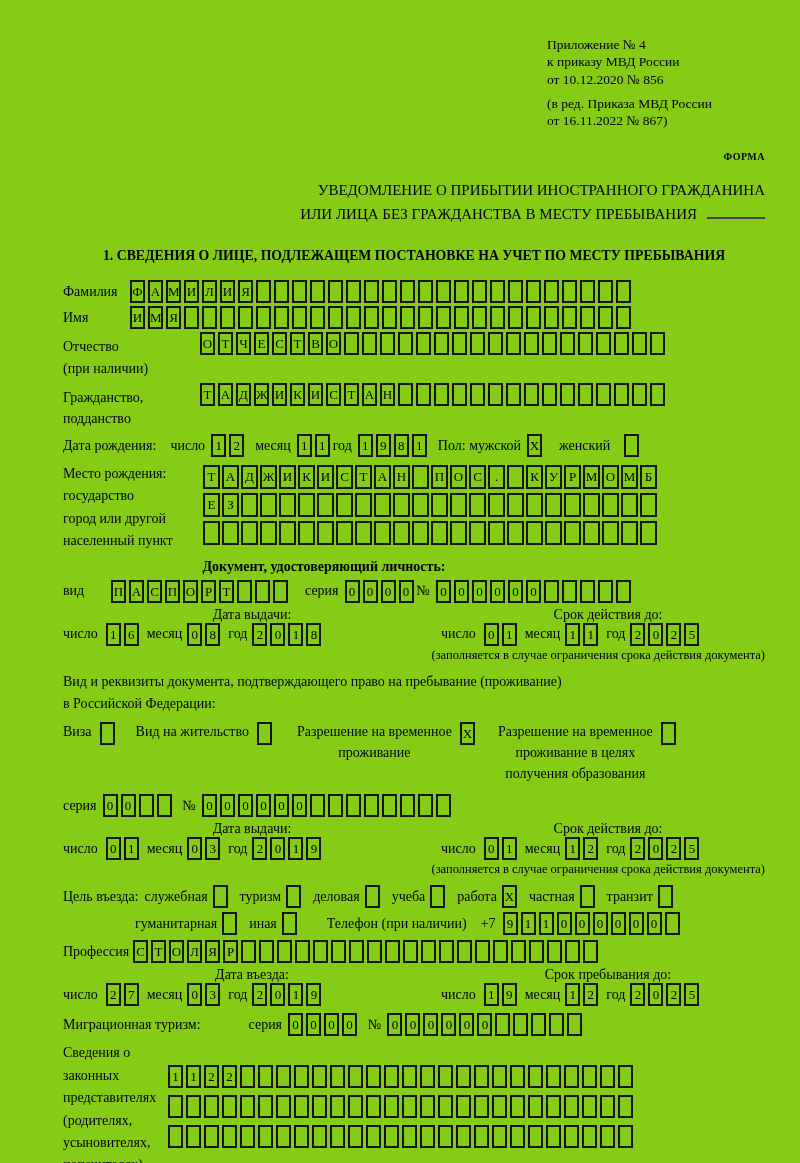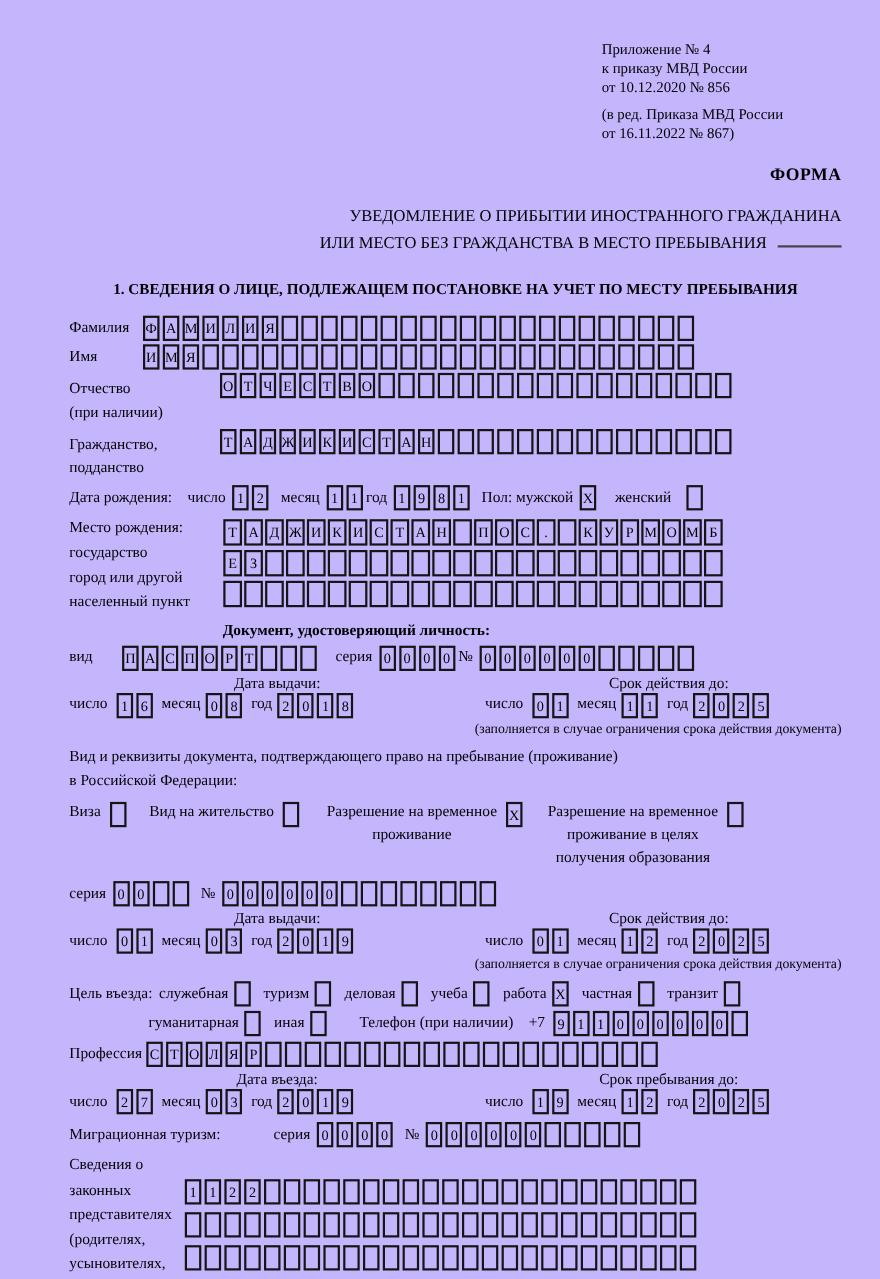--- a/index.html
+++ b/index.html
@@ -1,25 +1,25 @@
 <!DOCTYPE html>
 <html><head>
 <meta charset="utf-8">
 <style>
   * { box-sizing: border-box; }
   html,body { margin:0; padding:0; background:#fff; }
-  .page { width:800px; height:1163px; background:#c4b5fd; color:#000;
+  .page { width:800px; height:1163px; background:#84cc16; color:#000;
     font-family:"Liberation Serif","DejaVu Serif",serif; font-size:14px;
     padding:36px 35px 16px 63px; overflow:hidden; position:relative; }
 
   
   .hdr { display:flex; flex-direction:column; align-items:flex-end; }
   .hdr-block { width:218px; text-align:left; font-size:13.5px; line-height:1.28; }
   .hdr-gap { margin-top:7px; }
-  .forma { width:100%; text-align:right; font-weight:bold; margin-top:22px; font-size:16px; letter-spacing:.5px; }
+  .forma { width:100%; text-align:right; font-weight:bold; margin-top:22px; font-size:10px; letter-spacing:.5px; }
 
   
   .title { text-align:right; font-weight:normal; font-size:15px; margin-top:16px; line-height:1.6; }
   .uline { display:inline-block; width:58px; border-bottom:2px solid #444; margin-left:10px; vertical-align:baseline; }
   .sec { text-align:center; font-weight:bold; font-size:13.8px; margin-top:22px; margin-bottom:16px; }
 
   
   .frow { display:flex; align-items:flex-start; margin-bottom:3px; }
   .lbl { padding-top:4px; flex:none; }
   .lbln { width:67px; }
@@ -75,21 +75,21 @@
       <div>к приказу МВД России</div>
       <div>от 10.12.2020 № 856</div>
       <div class="hdr-gap">(в ред. Приказа МВД России</div>
       <div>от 16.11.2022 № 867)</div>
     </div>
     <div class="forma">ФОРМА</div>
   </div>
 
   <div class="title">
     <div>УВЕДОМЛЕНИЕ О ПРИБЫТИИ ИНОСТРАННОГО ГРАЖДАНИНА</div>
-    <div><span>ИЛИ МЕСТО БЕЗ ГРАЖДАНСТВА В МЕСТО ПРЕБЫВАНИЯ</span><span class="uline"></span></div>
+    <div><span>ИЛИ ЛИЦА БЕЗ ГРАЖДАНСТВА В МЕСТУ ПРЕБЫВАНИЯ</span><span class="uline"></span></div>
   </div>
 
   <div class="sec">1. СВЕДЕНИЯ О ЛИЦЕ, ПОДЛЕЖАЩЕМ ПОСТАНОВКЕ НА УЧЕТ ПО МЕСТУ ПРЕБЫВАНИЯ</div>
 
   <div class="frow">
     <span class="lbl lbln">Фамилия</span>
     <span class="cells">
         <span class="cell">Ф</span>
         <span class="cell">А</span>
         <span class="cell">М</span>

